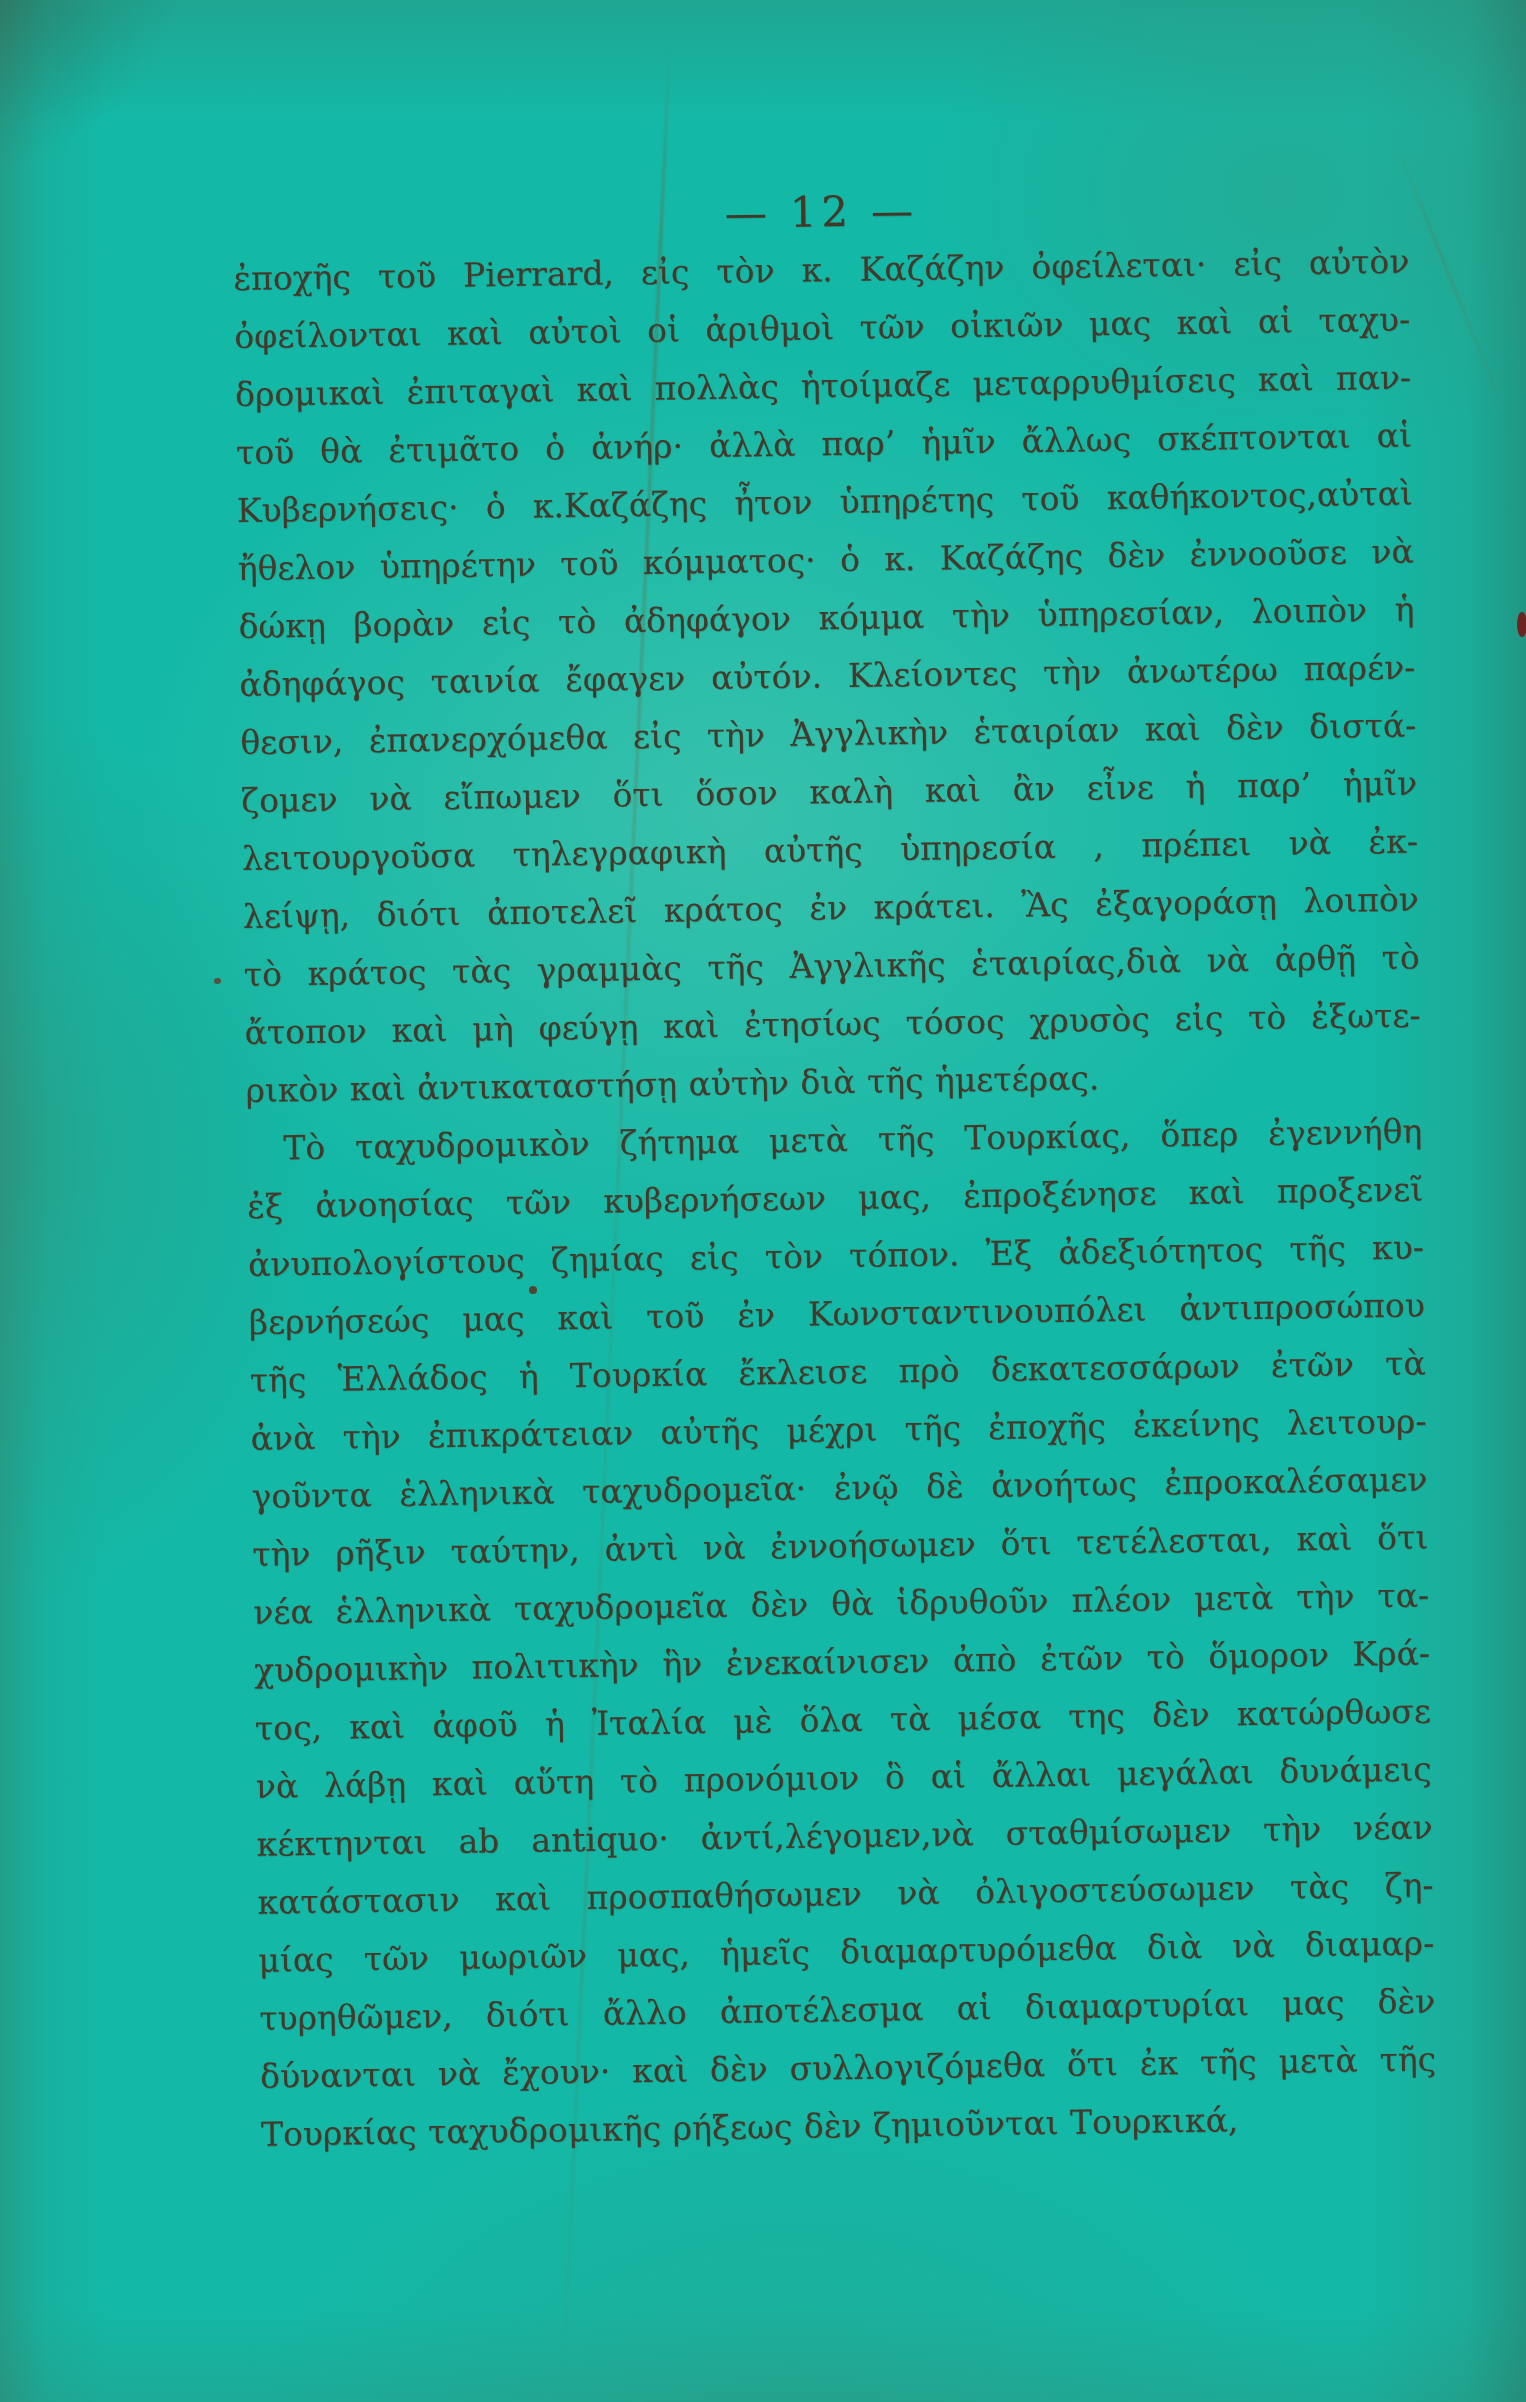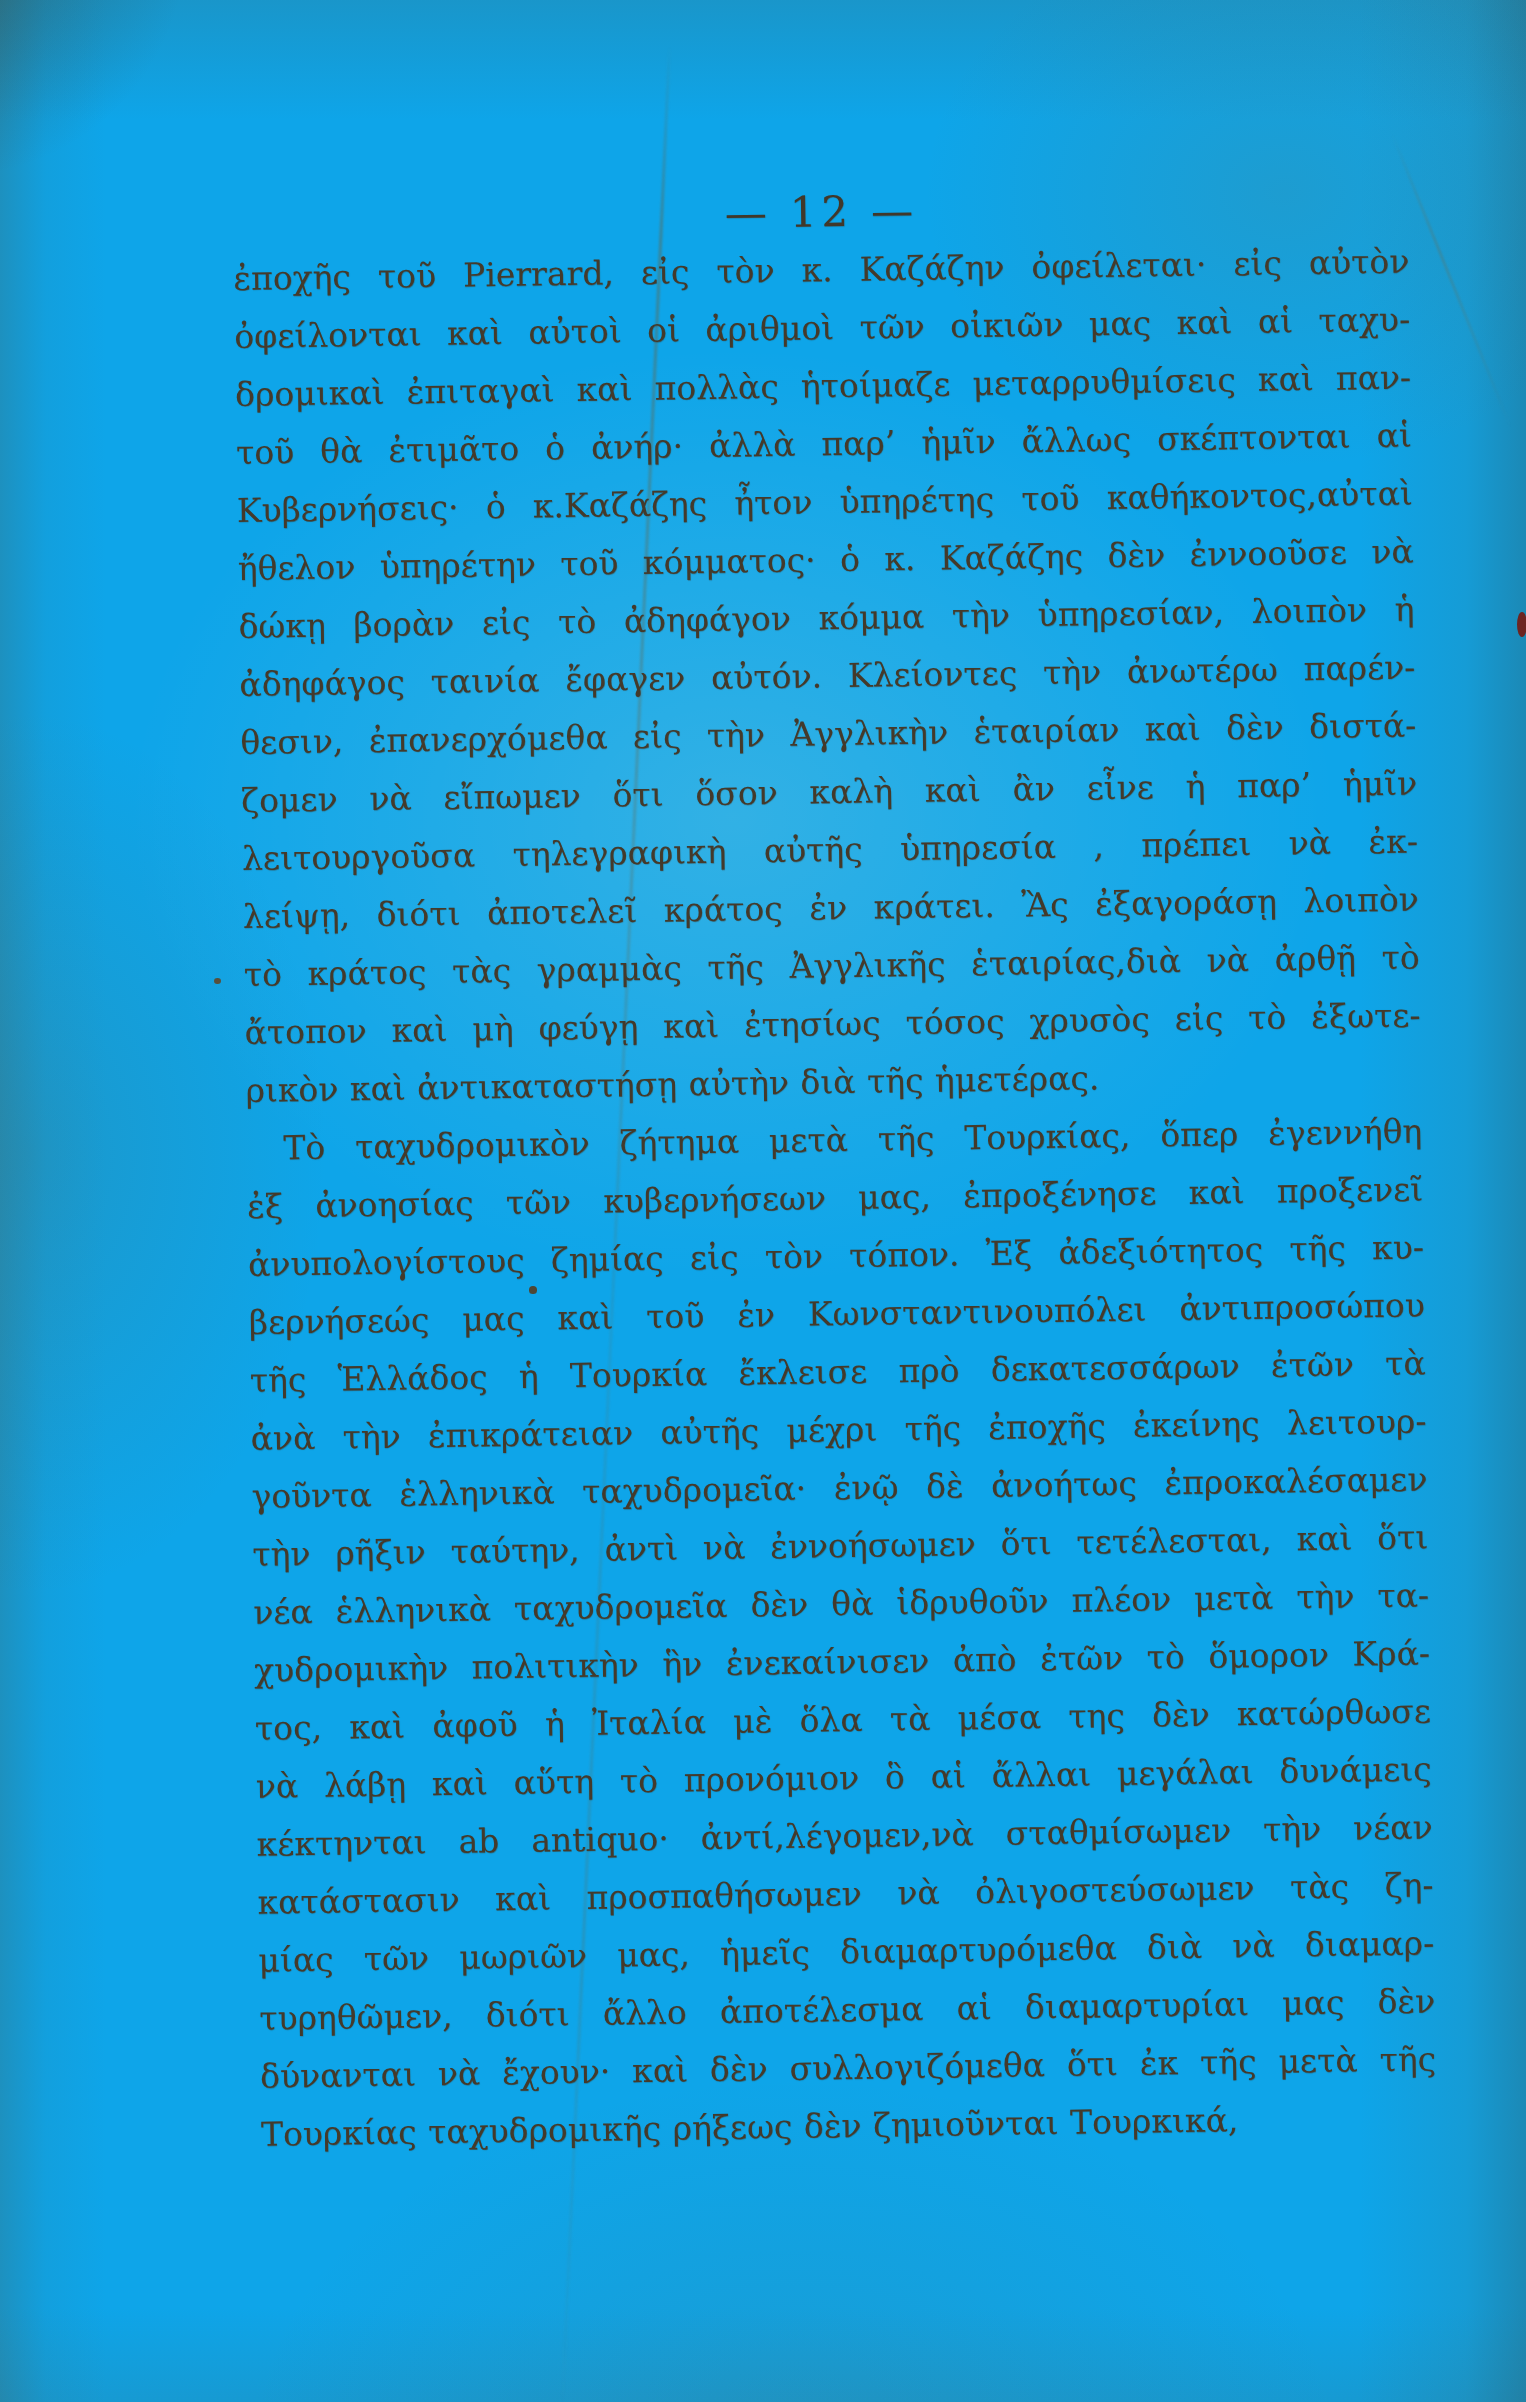--- a/index.html
+++ b/index.html
@@ -1,21 +1,21 @@
 <!DOCTYPE html>
 <html><head>
 <meta charset="utf-8">
 <style>
   html, body { margin: 0; padding: 0; background: #8a8066; }
 
   .page {
     position: relative;
     width: 1527px;
     height: 2403px;
-    background-color: #0ea5e9;
+    background-color: #14b8a6;
     overflow: hidden;
     font-family: "DejaVu Serif", serif;
   }
 
   
   .texture {
     position: absolute;
     inset: 0;
     background:
       radial-gradient(circle 327px at -48px -58px, rgba(58,49,28,0.34), transparent 72%),

